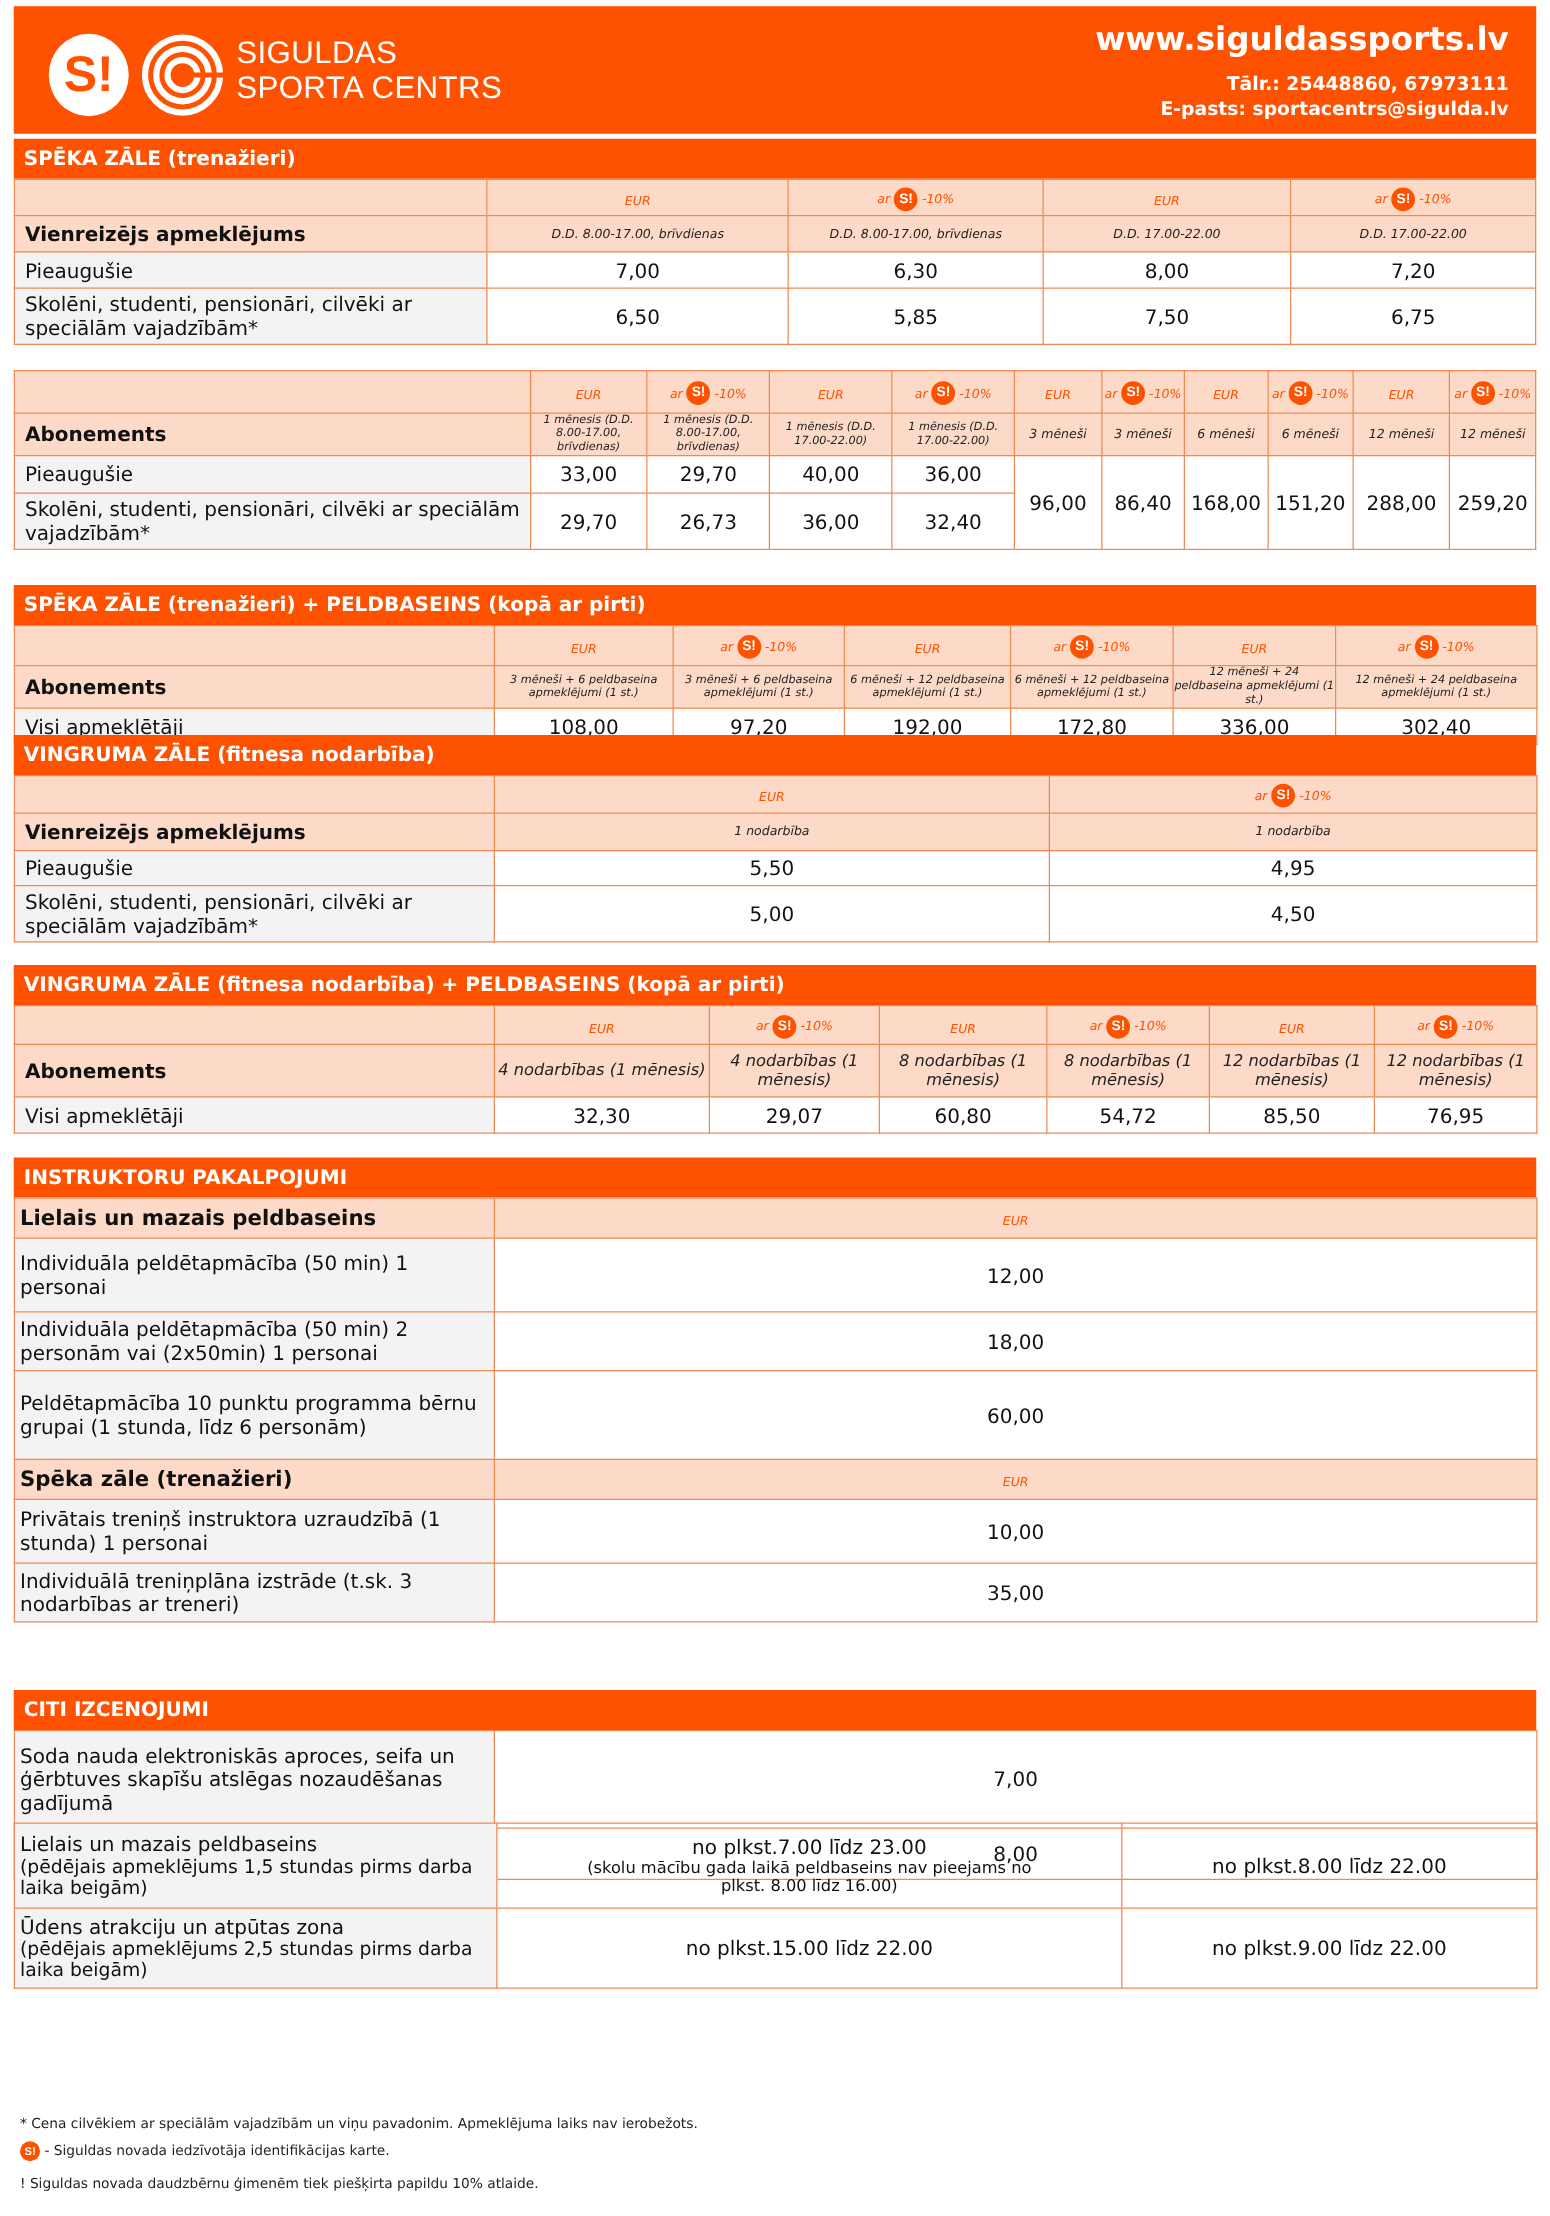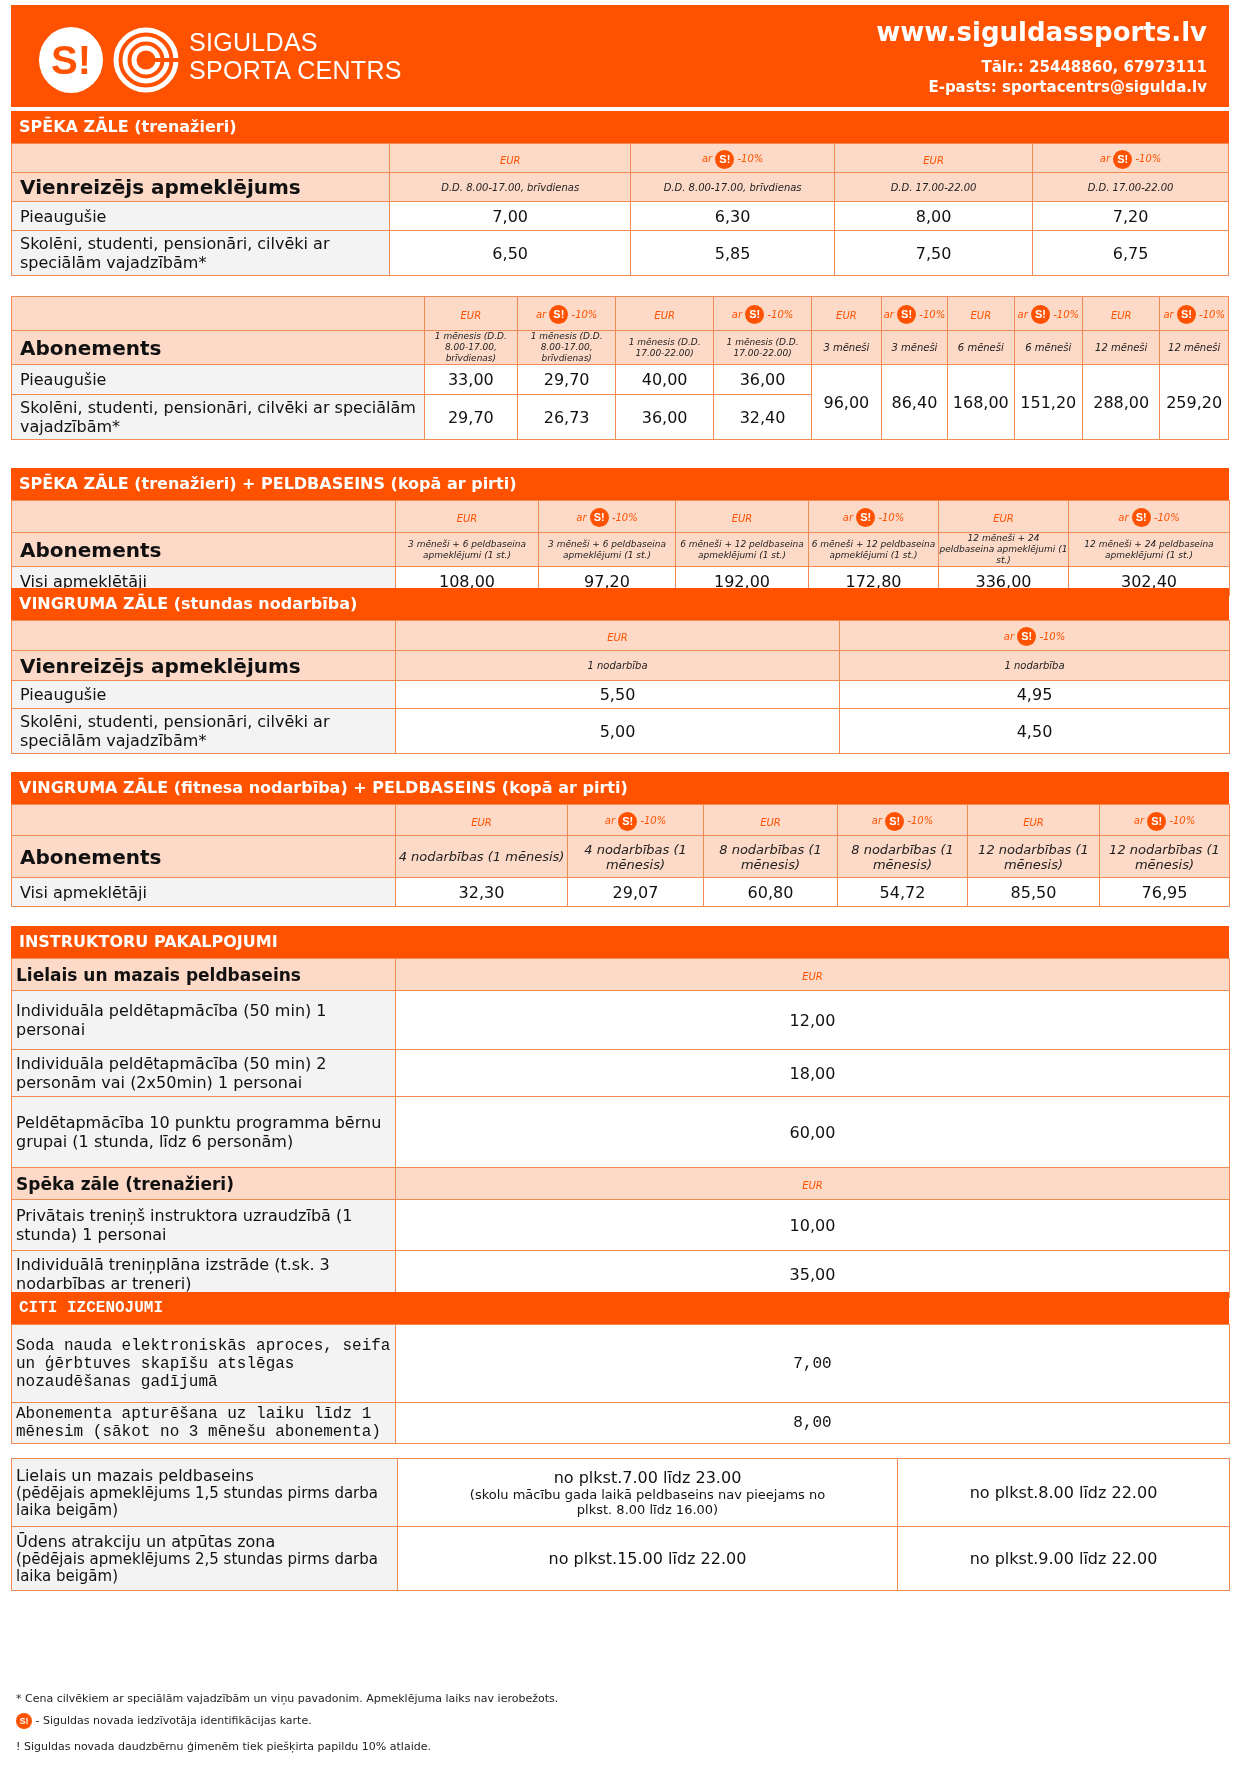--- a/index.html
+++ b/index.html
@@ -13,21 +13,21 @@
   .brand { position: absolute; left: 178px; top: 23px; color: #fff; font-family: "Liberation Sans", sans-serif; font-size: 25px; line-height: 28px; letter-spacing: 0.3px; }
   .site { position: absolute; right: 22px; top: 12px; color: #fff; font-weight: bold; font-size: 26px; text-align: right; }
   .contact { position: absolute; right: 22px; top: 52px; color: #fff; font-weight: bold; font-size: 15px; line-height: 20px; text-align: right; }
   
   .section { position: absolute; left: 11px; width: 1218px; }
   .sec-title { background: #ff5200; color: #fff; font-weight: bold; font-size: 16px; height: 32px; line-height: 32px; padding-left: 8px; }
   table { border-collapse: collapse; width: 100%; table-layout: fixed; }
   td { border: 1px solid #f08a55; text-align: center; vertical-align: middle; font-size: 16px; }
   tr.h td { background: #fdd9c8; }
   td.lbl { text-align: left; padding-left: 8px; background: #f3f3f3; }
-  td.lblh { text-align: left; padding-left: 8px; background: #fdd9c8; font-weight: bold; font-size: 20px; }
+  td.lblh { text-align: left; padding-left: 8px; background: #fdd9c8; font-weight: bold; font-size: 16px; }
   .cur { color: #ff5200; font-style: italic; font-size: 10px; }
   .sub { font-style: italic; font-size: 10px; color: #222; line-height: 11px; }
   .sub2 { font-style: italic; font-size: 13px; color: #222; line-height: 15px; }
   .badge { display: inline-block; width: 19px; height: 19px; border-radius: 50%; background: #ff5200; color: #fff; font-style: normal; font-weight: bold; font-size: 11px; line-height: 19px; text-align: center; vertical-align: middle; font-family: "Liberation Sans", sans-serif; }
   .val { font-size: 16px; }
   .foot { position: absolute; left: 16px; font-size: 11px; color: #222; }
 </style>
 </head>
 <body>
 
@@ -197,21 +197,21 @@
       <td class="val">192,00</td>
       <td class="val">172,80</td>
       <td class="val">336,00</td>
       <td class="val">302,40</td>
     </tr>
   </tbody>
     </table>
 </div>
 
 <div class="section" style="top:588px;">
-  <div class="sec-title">VINGRUMA ZĀLE (stundas nodarbība)</div>
+  <div class="sec-title">VINGRUMA ZĀLE (fitnesa nodarbība)</div>
   <table>
     <colgroup>
         <col style="width:384px">
         <col style="width:444px">
         <col style="width:390px">
       </colgroup>
     <tbody>
         <tr class="h" style="height:30px;">
       <td></td>
       <td><span class="cur">EUR</span></td>
@@ -313,21 +313,21 @@
       <td class="val">10,00</td>
     </tr>
     <tr style="height:47px;">
       <td class="lbl" style="padding-left:4px">Individuālā treniņplāna izstrāde (t.sk. 3 nodarbības ar treneri)</td>
       <td class="val">35,00</td>
     </tr>
   </tbody>
     </table>
 </div>
 
-<div class="section" style="top:1292px;font-family:Liberation Mono, monospace;">
+<div class="section" style="top:1352px;">
   <div class="sec-title">CITI IZCENOJUMI</div>
   <table>
     <colgroup>
         <col style="width:384px">
         <col style="width:834px">
       </colgroup>
     <tbody>
         <tr style="height:78px;">
       <td class="lbl" style="padding-left:4px">Soda nauda elektroniskās aproces, seifa un ģērbtuves skapīšu atslēgas nozaudēšanas gadījumā</td>
       <td class="val">7,00</td>

